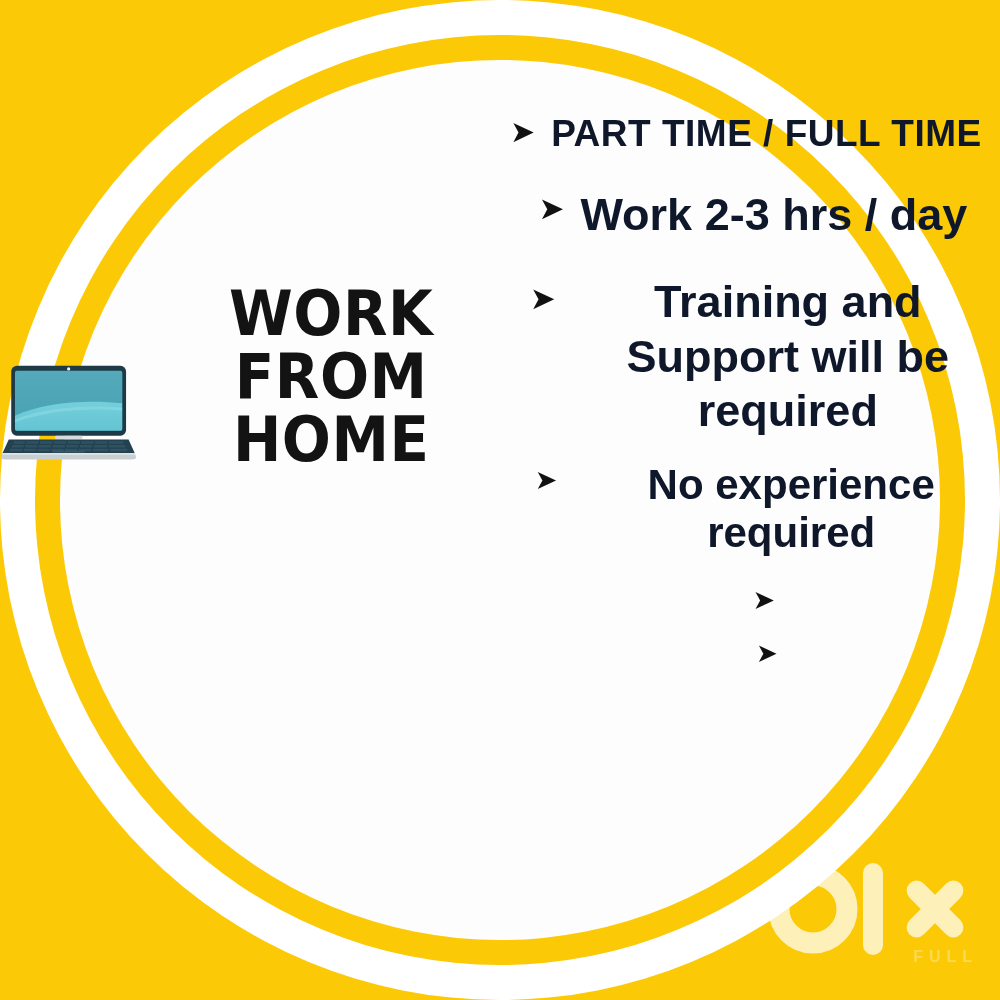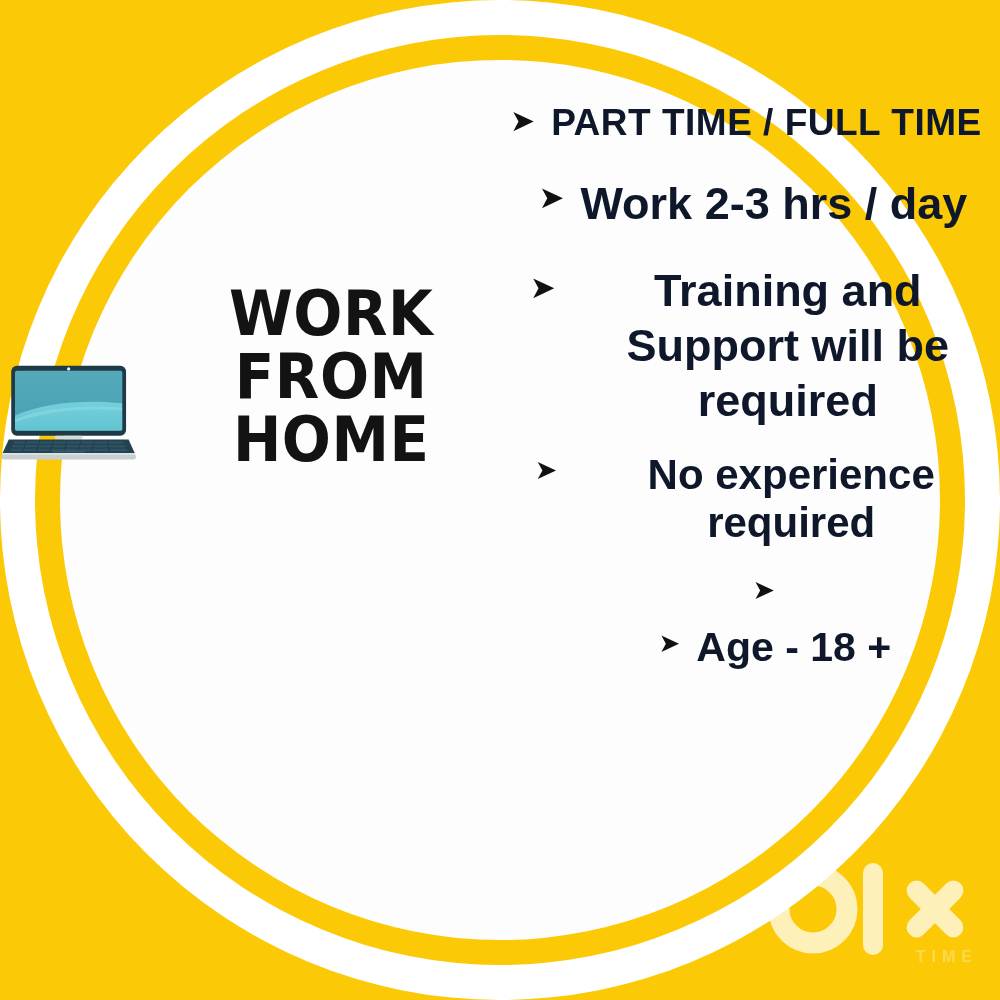--- a/index.html
+++ b/index.html
@@ -267,34 +267,33 @@
         <span class="bullet-arrow">➤</span>
         <span class="bullet-text">No experience required</span>
       </div>
 
       <div class="bullet-row row-5">
         <span class="bullet-arrow">➤</span>
       </div>
 
       <div class="bullet-row row-6">
         <span class="bullet-arrow">➤</span>
-        <span class="bullet-text">Age - 18 +</span>
       </div>
 
     </div>
   </div>
 
   <div class="watermark">
     <svg viewBox="0 0 215 125" xmlns="http://www.w3.org/2000/svg">
 
       <circle cx="46" cy="62" r="34" fill="none" stroke="#FFFFFF" stroke-width="21"></circle>
 
       <rect x="96" y="16" width="20" height="92" rx="10" fill="#FFFFFF"></rect>
 
       <g fill="#FFFFFF">
         <rect x="132" y="52" width="72" height="20" rx="10" transform="rotate(45 168 62)"></rect>
         <rect x="132" y="52" width="72" height="20" rx="10" transform="rotate(-45 168 62)"></rect>
       </g>
     </svg>
   </div>
-  <div class="wm-india">TIME</div>
+  <div class="wm-india">FULL</div>
 
 </div>
 
 </body></html>

